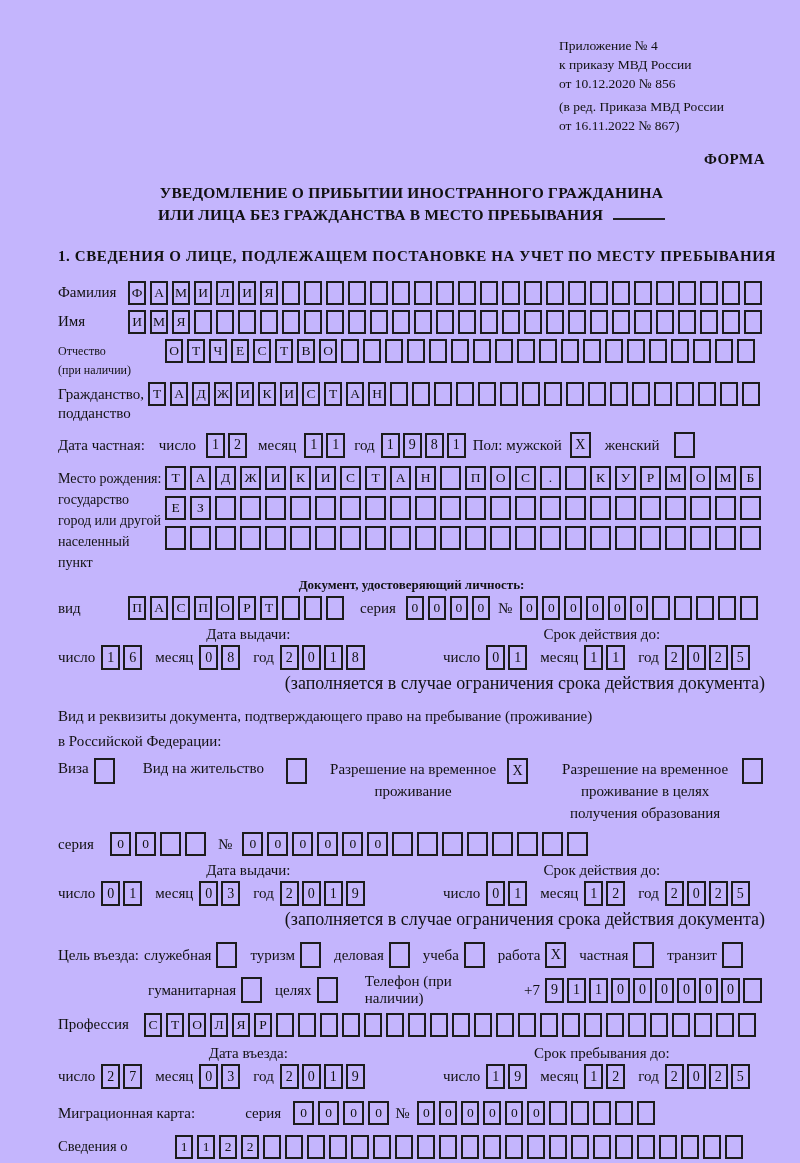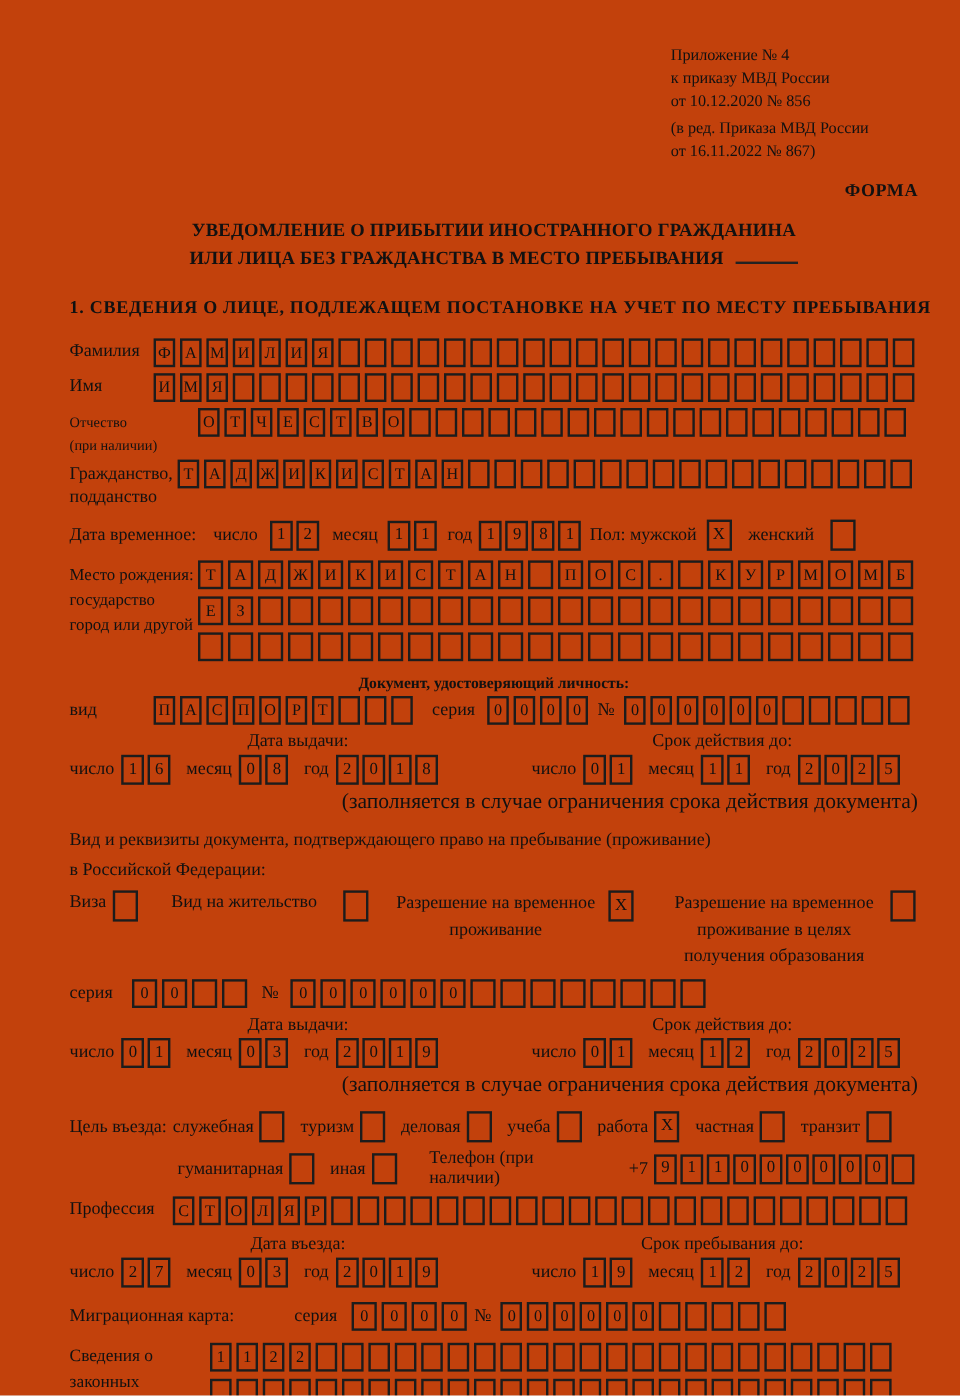--- a/index.html
+++ b/index.html
@@ -1,17 +1,17 @@
 <!DOCTYPE html>
 <html><head>
 <meta charset="utf-8">
 <style>
   html,body { margin:0; padding:0; background:#e8e8e8; }
   .page {
-    width:800px; height:1163px; margin:0 auto; background:#c2410c;
+    width:800px; height:1163px; margin:0 auto; background:#c4b5fd;
     box-sizing:border-box; padding:36px 35px 0 58px; overflow:hidden;
     font-family:"Liberation Serif","DejaVu Serif",serif; color:#111;
     font-size:15px; position:relative;
   }
   .annex { margin-left:501px; font-size:13.5px; line-height:19px; }
   .annex .g2 { margin-top:4px; }
   .forma { text-align:right; font-weight:bold; font-size:15px; margin-top:16px; letter-spacing:0.5px; }
   .title { text-align:center; font-weight:bold; font-size:15.5px; line-height:22px; margin-top:14px; letter-spacing:0.2px; }
   .blank-line { display:inline-block; width:52px; border-bottom:2px solid #222; height:14px; margin-left:10px; }
   .sect { font-weight:bold; font-size:15px; margin-top:22px; text-align:center; letter-spacing:0.6px; white-space:nowrap; }
@@ -203,21 +203,21 @@
         <span class="cell"></span>
         <span class="cell"></span>
         <span class="cell"></span>
         <span class="cell"></span>
         <span class="cell"></span>
         <span class="cell"></span>
       </span>
   </div>
 
   <div class="frow" style="margin-top:9px; align-items:center;">
-    <span style="margin-right:14px;">Дата временное:</span>
+    <span style="margin-right:14px;">Дата частная:</span>
     <span style="margin-right:10px;">число</span>
     <span class="boxes digit">
         <span class="cell">1</span>
         <span class="cell">2</span>
       </span>
     <span style="margin:0 8px;">месяц</span>
     <span class="boxes digit">
         <span class="cell">1</span>
         <span class="cell">1</span>
       </span>
@@ -232,20 +232,21 @@
     <span class="cb">X</span>
     <span style="margin:0 14px;">женский</span>
     <span class="cb"></span>
   </div>
 
   <div class="frow" style="margin-top:8px;">
     <div class="lbl labelcol" style="width:107px; padding-top:2px;">
       <div>Место рождения:</div>
       <div>государство</div>
       <div>город или другой</div>
+      <div>населенный пункт</div>
     </div>
     <div class="boxcol">
       <div class="boxes wide">
           <span class="cell">Т</span>
           <span class="cell">А</span>
           <span class="cell">Д</span>
           <span class="cell">Ж</span>
           <span class="cell">И</span>
           <span class="cell">К</span>
           <span class="cell">И</span>
@@ -510,21 +511,21 @@
     <span class="cb">X</span>
     <span class="t">частная</span>
     <span class="cb"></span>
     <span class="t">транзит</span>
     <span class="cb" style="margin-right:0;"></span>
   </div>
 
   <div class="purp" style="margin-top:5px; margin-left:90px;">
     <span class="t">гуманитарная</span>
     <span class="cb"></span>
-    <span class="t">иная</span>
+    <span class="t">целях</span>
     <span class="cb"></span>
     <span class="t" style="margin-left:14px;">Телефон (при наличии)</span>
     <span class="t" style="margin-left:16px;">+7</span>
     <span class="boxes digit">
         <span class="cell">9</span>
         <span class="cell">1</span>
         <span class="cell">1</span>
         <span class="cell">0</span>
         <span class="cell">0</span>
         <span class="cell">0</span>

